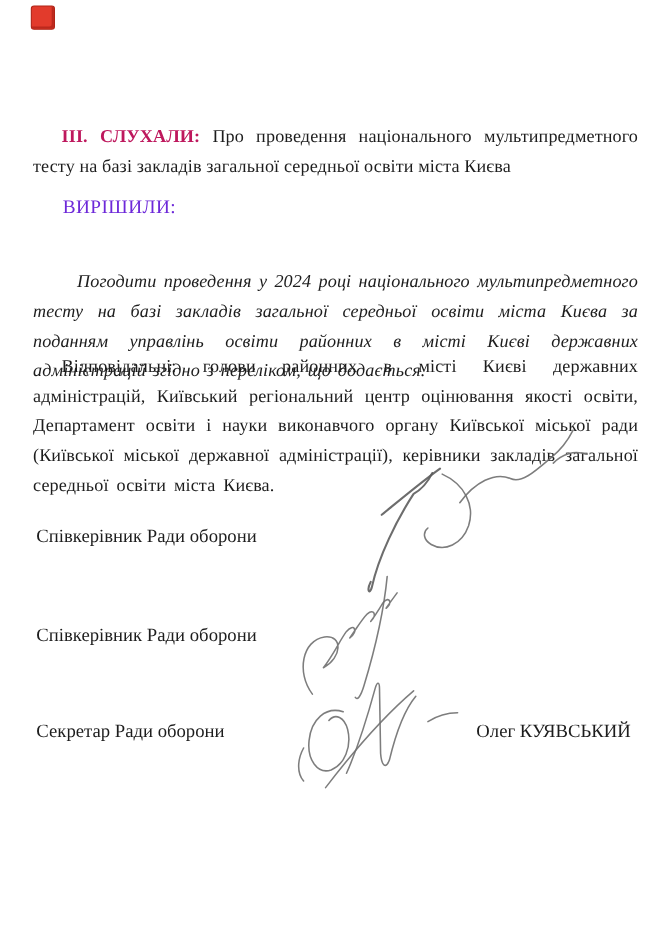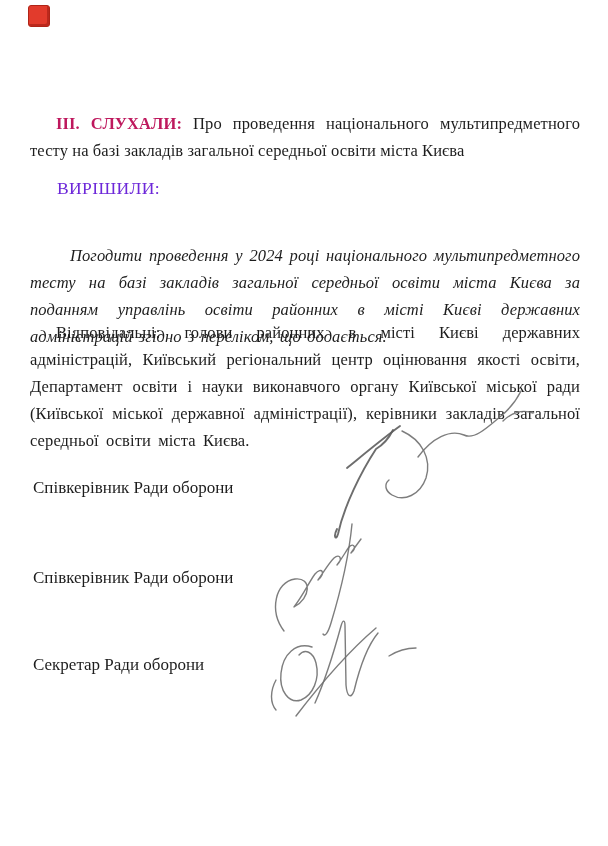--- a/index.html
+++ b/index.html
@@ -88,20 +88,21 @@
   <div class="sig-row sig-row-1">
     <span class="role">Співкерівник Ради оборони</span>
   </div>
 
   <div class="sig-row sig-row-2">
     <span class="role">Співкерівник Ради оборони</span>
   </div>
 
   <div class="sig-row sig-row-3">
     <span class="role">Секретар Ради оборони</span>
+    <span class="name">Олег КУЯВСЬКИЙ</span>
   </div>
 
   <svg class="signatures-overlay" viewBox="0 0 290 335" xmlns="http://www.w3.org/2000/svg">
 
     <path class="bold" d="M 87 83 C 103 70 122 54 140 41"></path>
     <path class="bold" d="M 133 45 C 127 57 121 61 116 64 C 101 87 84 121 78 149 C 76 156 73 152 77 144"></path>
     <path class="thin" d="M 142 46 C 162 55 172 74 166 93 C 160 110 144 117 132 110 C 125 106 124 99 129 95"></path>
     <path class="thin" d="M 158 72 C 172 53 190 44 204 50 C 214 55 227 43 241 31 C 251 23 257 14 261 6"></path>
     <path class="thin" d="M 243 36 C 251 28 262 24 273 28"></path>
 

